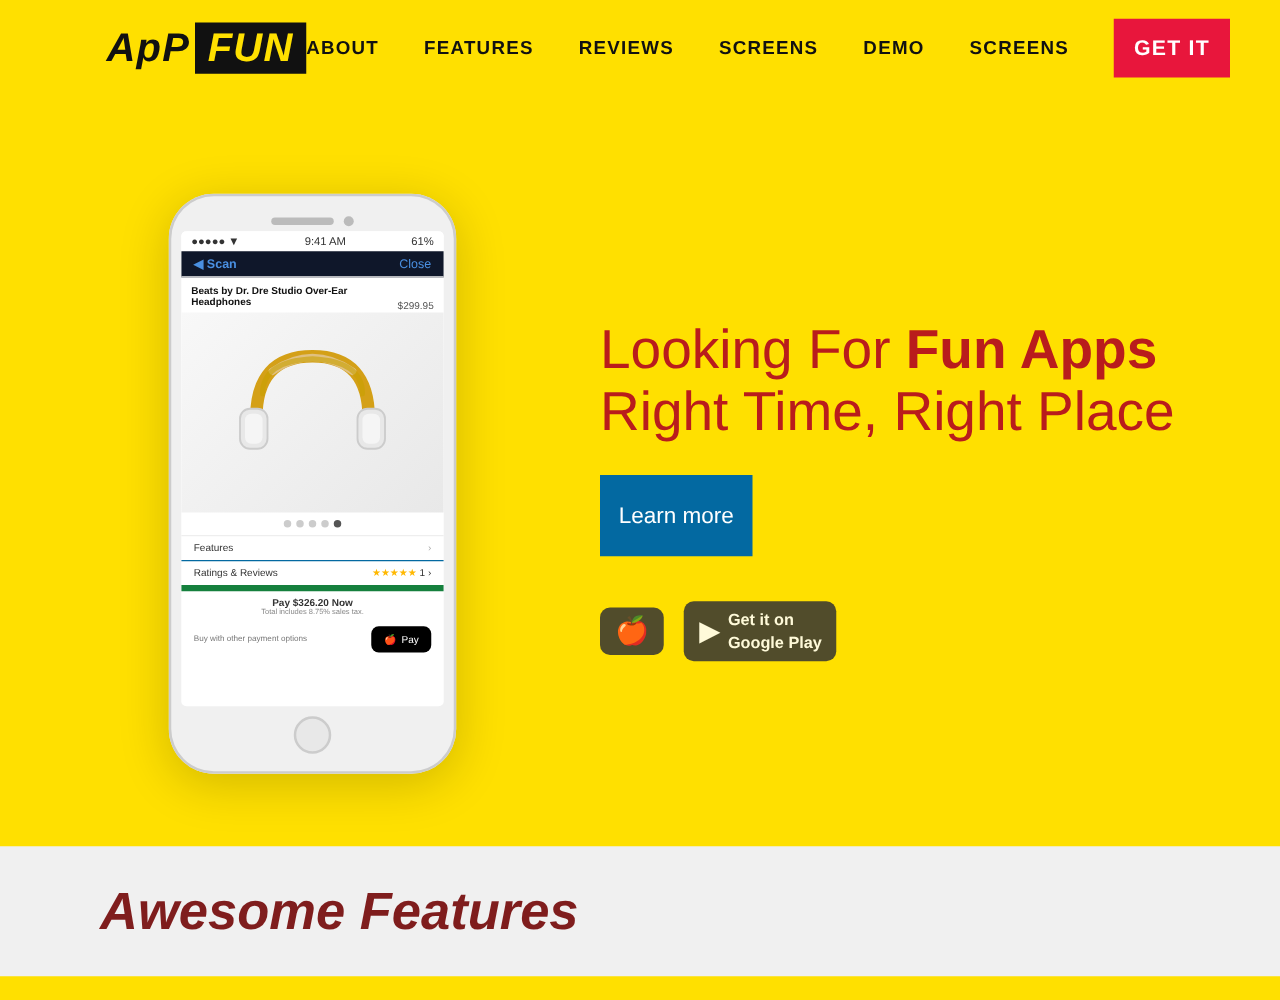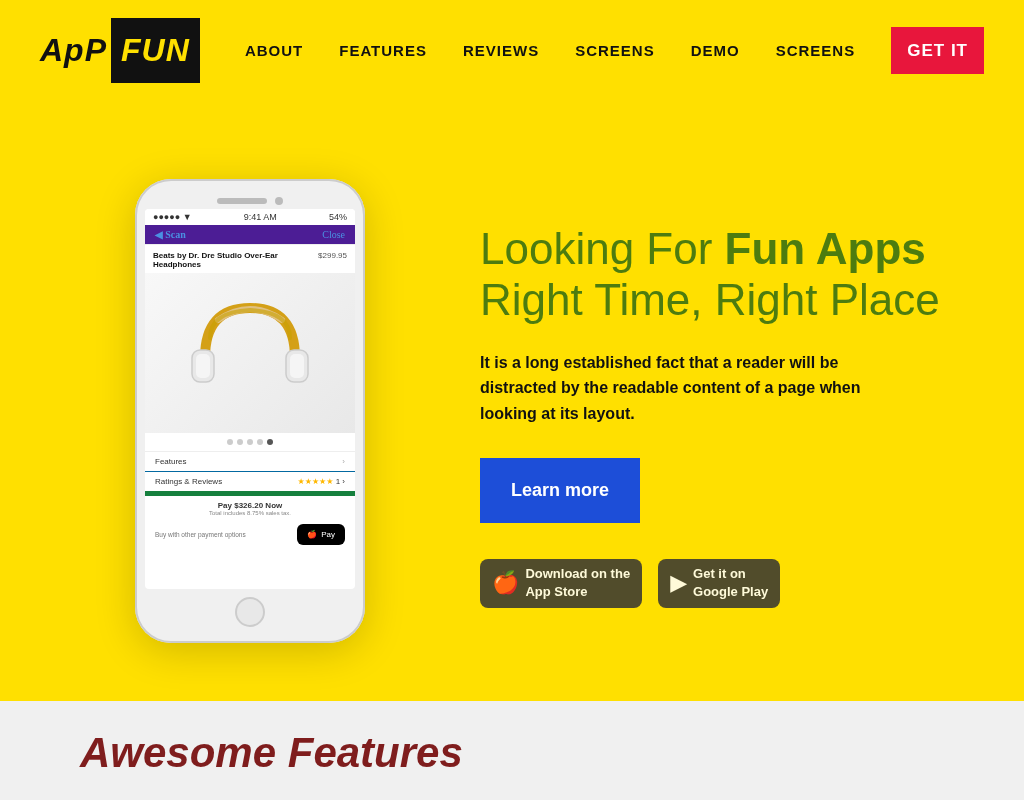--- a/index.html
+++ b/index.html
@@ -2,39 +2,39 @@
 <html><head>
   <meta charset="utf-8">
   <style>
     * { margin: 0; padding: 0; box-sizing: border-box; }
     body { font-family: 'Arial', sans-serif; background: #FFE000; width: 1024px; height: 800px; overflow: hidden; }
 
     
     nav {
       display: flex;
       align-items: center;
-      justify-content: space-between;
+      justify-content: flex-end;
       padding: 18px 40px;
       background: #FFE000;
     }
     .logo {
       display: flex;
       align-items: center;
       font-size: 32px;
       font-weight: 900;
       letter-spacing: 1px;
     }
     .logo-app {
       color: #111;
       font-style: italic;
     }
     .logo-fun {
       background: #111;
       color: #FFE000;
-      padding: 14px 10px;
+      padding: 2px 10px;
       margin-left: 4px;
       font-style: italic;
     }
     .nav-links {
       display: flex;
       align-items: center;
       gap: 36px;
       list-style: none;
     }
     .nav-links li a {
@@ -104,27 +104,26 @@
     .screen-statusbar {
       background: #fff;
       display: flex;
       justify-content: space-between;
       align-items: center;
       padding: 3px 8px;
       font-size: 9px;
       color: #333;
     }
     .screen-topbar {
-      background: #4c1d95;
+      background: #0f172a;
       display: flex;
       justify-content: space-between;
       align-items: center;
       padding: 4px 10px;
       border-bottom: 1px solid #eee;
-      font-family: Liberation Serif, serif;
     }
     .screen-topbar-scan {
       color: #4A90E2;
       font-size: 10px;
       font-weight: bold;
       display: flex;
       align-items: center;
       gap: 2px;
     }
     .screen-topbar-close {
@@ -138,20 +137,21 @@
     }
     .screen-product-title {
       font-size: 8px;
       font-weight: bold;
       color: #111;
     }
     .screen-product-price {
       font-size: 8px;
       color: #555;
       float: right;
+      margin-top: 12px;
     }
     .headphones-img {
       width: 100%;
       height: 160px;
       background: linear-gradient(135deg, #f8f8f8 0%, #e8e8e8 100%);
       display: flex;
       align-items: center;
       justify-content: center;
       position: relative;
       overflow: hidden;
@@ -240,42 +240,42 @@
     }
 
     
     .hero-text {
       flex: 1;
       padding-left: 60px;
     }
     .hero-title {
       font-size: 44px;
       font-weight: 400;
-      color: #4d7c0f;
+      color: #b91c1c;
       line-height: 1.15;
       margin-bottom: 24px;
     }
     .hero-title strong {
       font-weight: 900;
     }
     .hero-desc {
       font-size: 16px;
       font-weight: 700;
       color: #111;
       line-height: 1.6;
       margin-bottom: 32px;
       max-width: 420px;
     }
     .learn-more-btn {
-      background: #1d4ed8;
+      background: #0369a1;
       color: #fff;
       border: none;
-      padding: 22px 31px;
+      padding: 22px 15px;
       font-size: 18px;
-      font-weight: 700;
+      font-weight: 400;
       cursor: pointer;
       display: inline-block;
       margin-bottom: 28px;
     }
     .store-badges {
       display: flex;
       gap: 16px;
       margin-top: 8px;
       align-items: center;
     }
@@ -330,21 +330,21 @@
     <div class="phone-outer">
       <div class="phone-top">
         <div class="phone-speaker"></div>
         <div class="phone-camera"></div>
       </div>
       <div class="phone-screen">
 
         <div class="screen-statusbar">
           <span>●●●●● ▼</span>
           <span>9:41 AM</span>
-          <span>54%</span>
+          <span>61%</span>
         </div>
 
         <div class="screen-topbar">
           <span class="screen-topbar-scan">◀ Scan</span>
           <span class="screen-topbar-close">Close</span>
         </div>
 
         <div class="screen-product-info">
           <span class="screen-product-price">$299.95</span>
           <div class="screen-product-title">Beats by Dr. Dre Studio Over-Ear Headphones</div>
@@ -405,29 +405,24 @@
         <div class="home-button"></div>
       </div>
     </div>
   </div>
 
   <div class="hero-text">
     <h1 class="hero-title">
       <span>Looking For </span><strong>Fun Apps</strong><br>
       <span>Right Time, Right Place</span>
     </h1>
-    <p class="hero-desc">It is a long established fact that a reader will be distracted by the readable content of a page when looking at its layout.</p>
     <button class="learn-more-btn">Learn more</button>
     <div class="store-badges">
       <div class="badge">
         <span class="badge-icon">🍎</span>
-        <div class="badge-text">
-          <span>Download on the</span>
-          <span>App Store</span>
-        </div>
       </div>
       <div class="badge">
         <span class="badge-icon">▶</span>
         <div class="badge-text">
           <span>Get it on</span>
           <span>Google Play</span>
         </div>
       </div>
     </div>
   </div>

